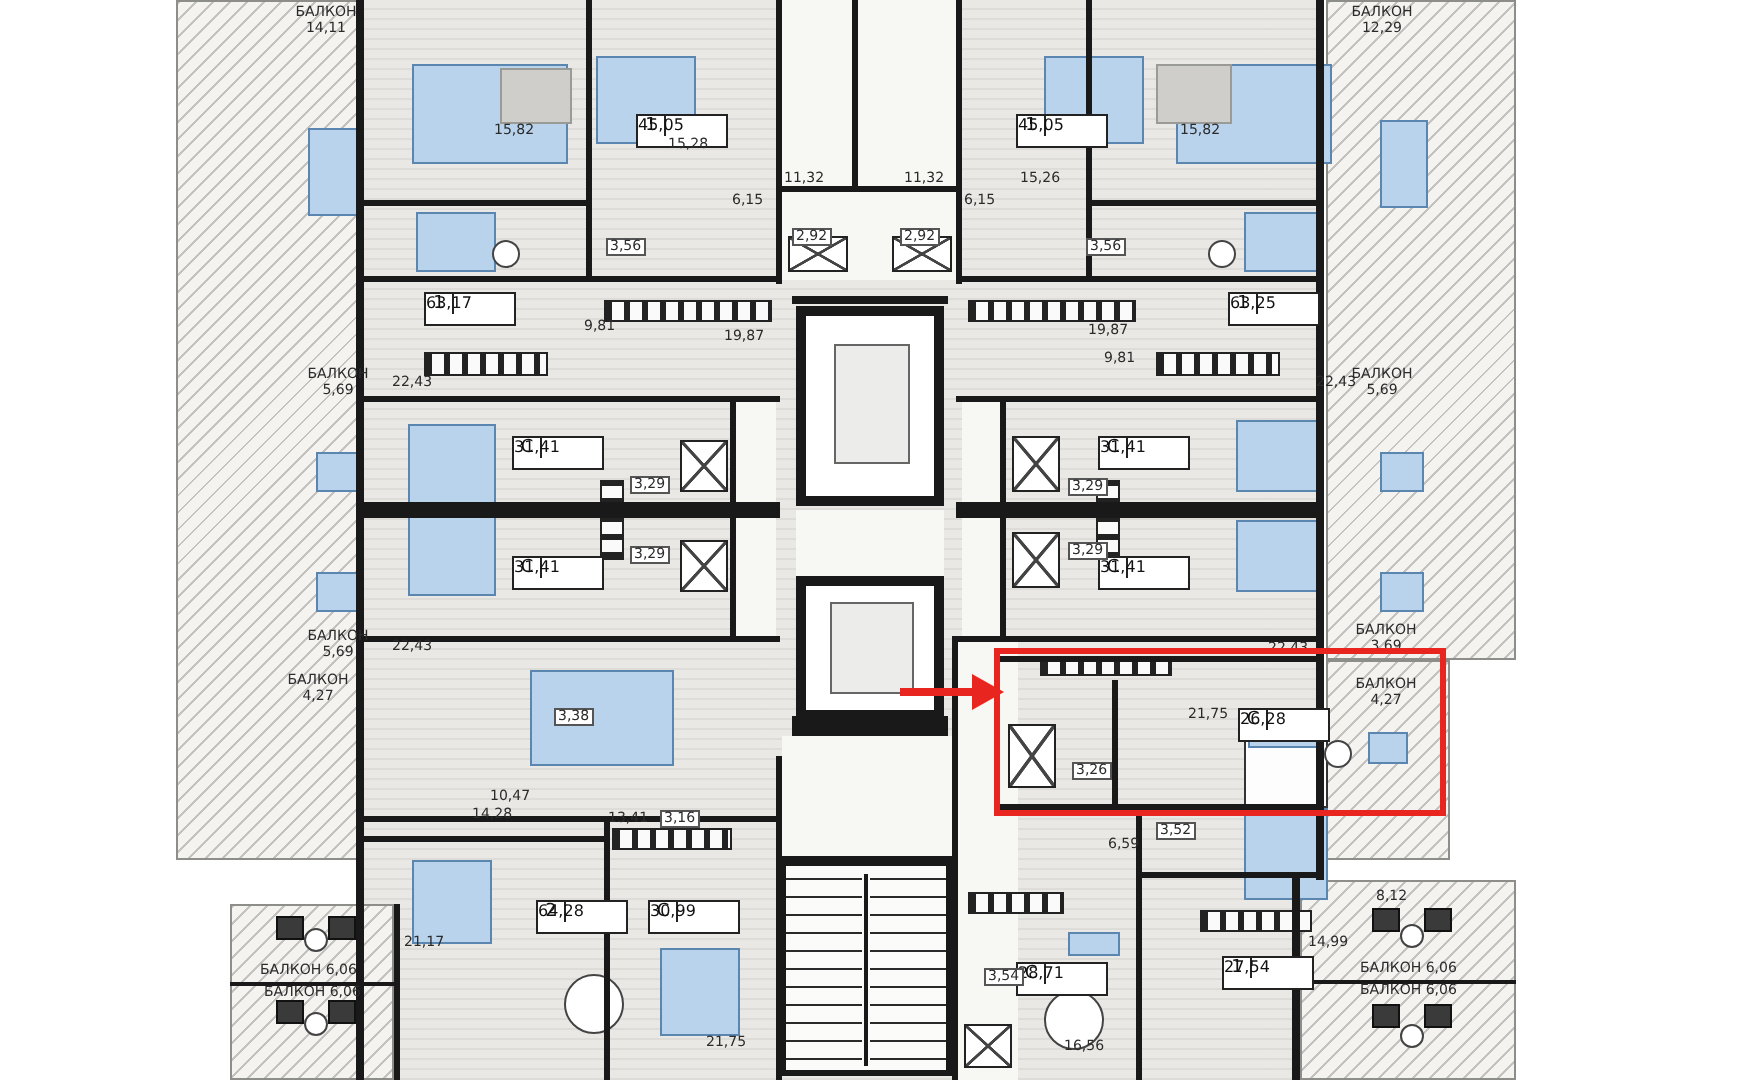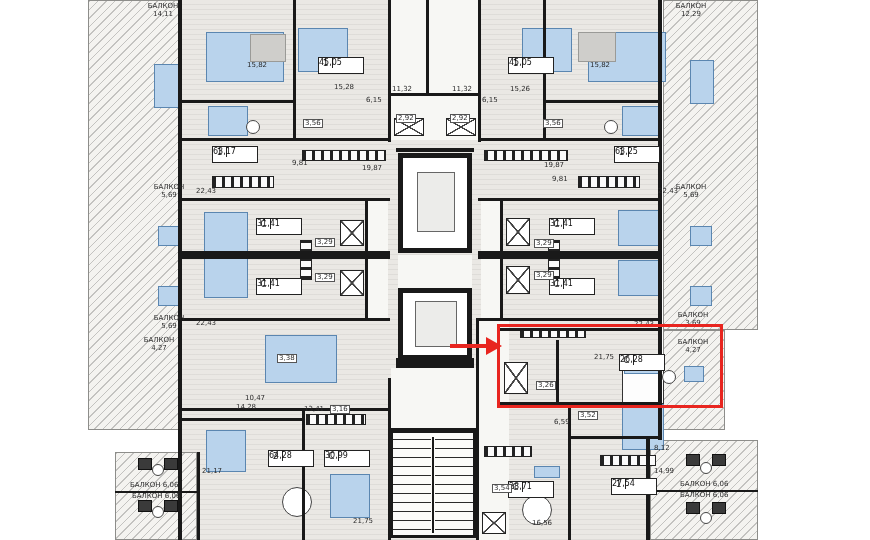--- a/index.html
+++ b/index.html
@@ -263,21 +263,21 @@
       <div class="bal" style="left: 670px; top: 338px; width: 46px;">
         <div style="position: static;">БАЛКОН</div>
         <div style="position: static;">4,27</div>
       </div>
       <div class="bal" style="left: 130px; top: 481px;">БАЛКОН 6,06</div>
       <div class="bal" style="left: 132px; top: 492px;">БАЛКОН 6,06</div>
       <div class="bal" style="left: 680px; top: 480px;">БАЛКОН 6,06</div>
       <div class="bal" style="left: 680px; top: 491px;">БАЛКОН 6,06</div>
       <div class="meas" style="left: 247px; top: 62px;">15,82</div>
       <div class="meas" style="left: 590px; top: 62px;">15,82</div>
-      <div class="meas" style="left: 334px; top: 84px;">15,28</div>
+      <div class="meas" style="left: 334px; top: 69px;">15,28</div>
       <div class="meas" style="left: 510px; top: 86px;">15,26</div>
       <div class="meas" style="left: 366px; top: 97px;">6,15</div>
       <div class="meas" style="left: 482px; top: 97px;">6,15</div>
       <div class="meas" style="left: 392px; top: 86px;">11,32</div>
       <div class="meas" style="left: 452px; top: 86px;">11,32</div>
       <div class="meas boxed" style="left: 396px; top: 114px;">2,92</div>
       <div class="meas boxed" style="left: 450px; top: 114px;">2,92</div>
       <div class="meas boxed" style="left: 303px; top: 119px;">3,56</div>
       <div class="meas boxed" style="left: 543px; top: 119px;">3,56</div>
       <div class="meas" style="left: 292px; top: 160px;">9,81</div>
@@ -298,21 +298,21 @@
       <div class="meas" style="left: 245px; top: 395px;">10,47</div>
       <div class="meas" style="left: 236px; top: 404px;">14,28</div>
       <div class="meas" style="left: 304px; top: 406px;">13,41</div>
       <div class="meas boxed" style="left: 330px; top: 405px;">3,16</div>
       <div class="meas" style="left: 202px; top: 468px;">21,17</div>
       <div class="meas" style="left: 353px; top: 518px;">21,75</div>
       <div class="meas" style="left: 532px; top: 520px;">16,56</div>
       <div class="meas boxed" style="left: 492px; top: 484px;">3,54</div>
       <div class="meas" style="left: 554px; top: 419px;">6,59</div>
       <div class="meas boxed" style="left: 578px; top: 411px;">3,52</div>
-      <div class="meas" style="left: 654px; top: 445px;">8,12</div>
+      <div class="meas" style="left: 688px; top: 445px;">8,12</div>
       <div class="meas" style="left: 654px; top: 468px;">14,99</div>
     </div>
 
   <div class="hlbox" style="left: 497px; top: 324px; width: 226px; height: 84px; border-color: rgb(232, 37, 31);"></div>
   <div class="arrowtail" style="left: 450px; top: 344px; width: 40px; height: 4px; background: rgb(232, 37, 31);"></div>
   <div class="arrowhead" style="left: 486px; top: 337px; border-left-color: rgb(232, 37, 31);"></div>
 
 </div>
 
 </body></html>

